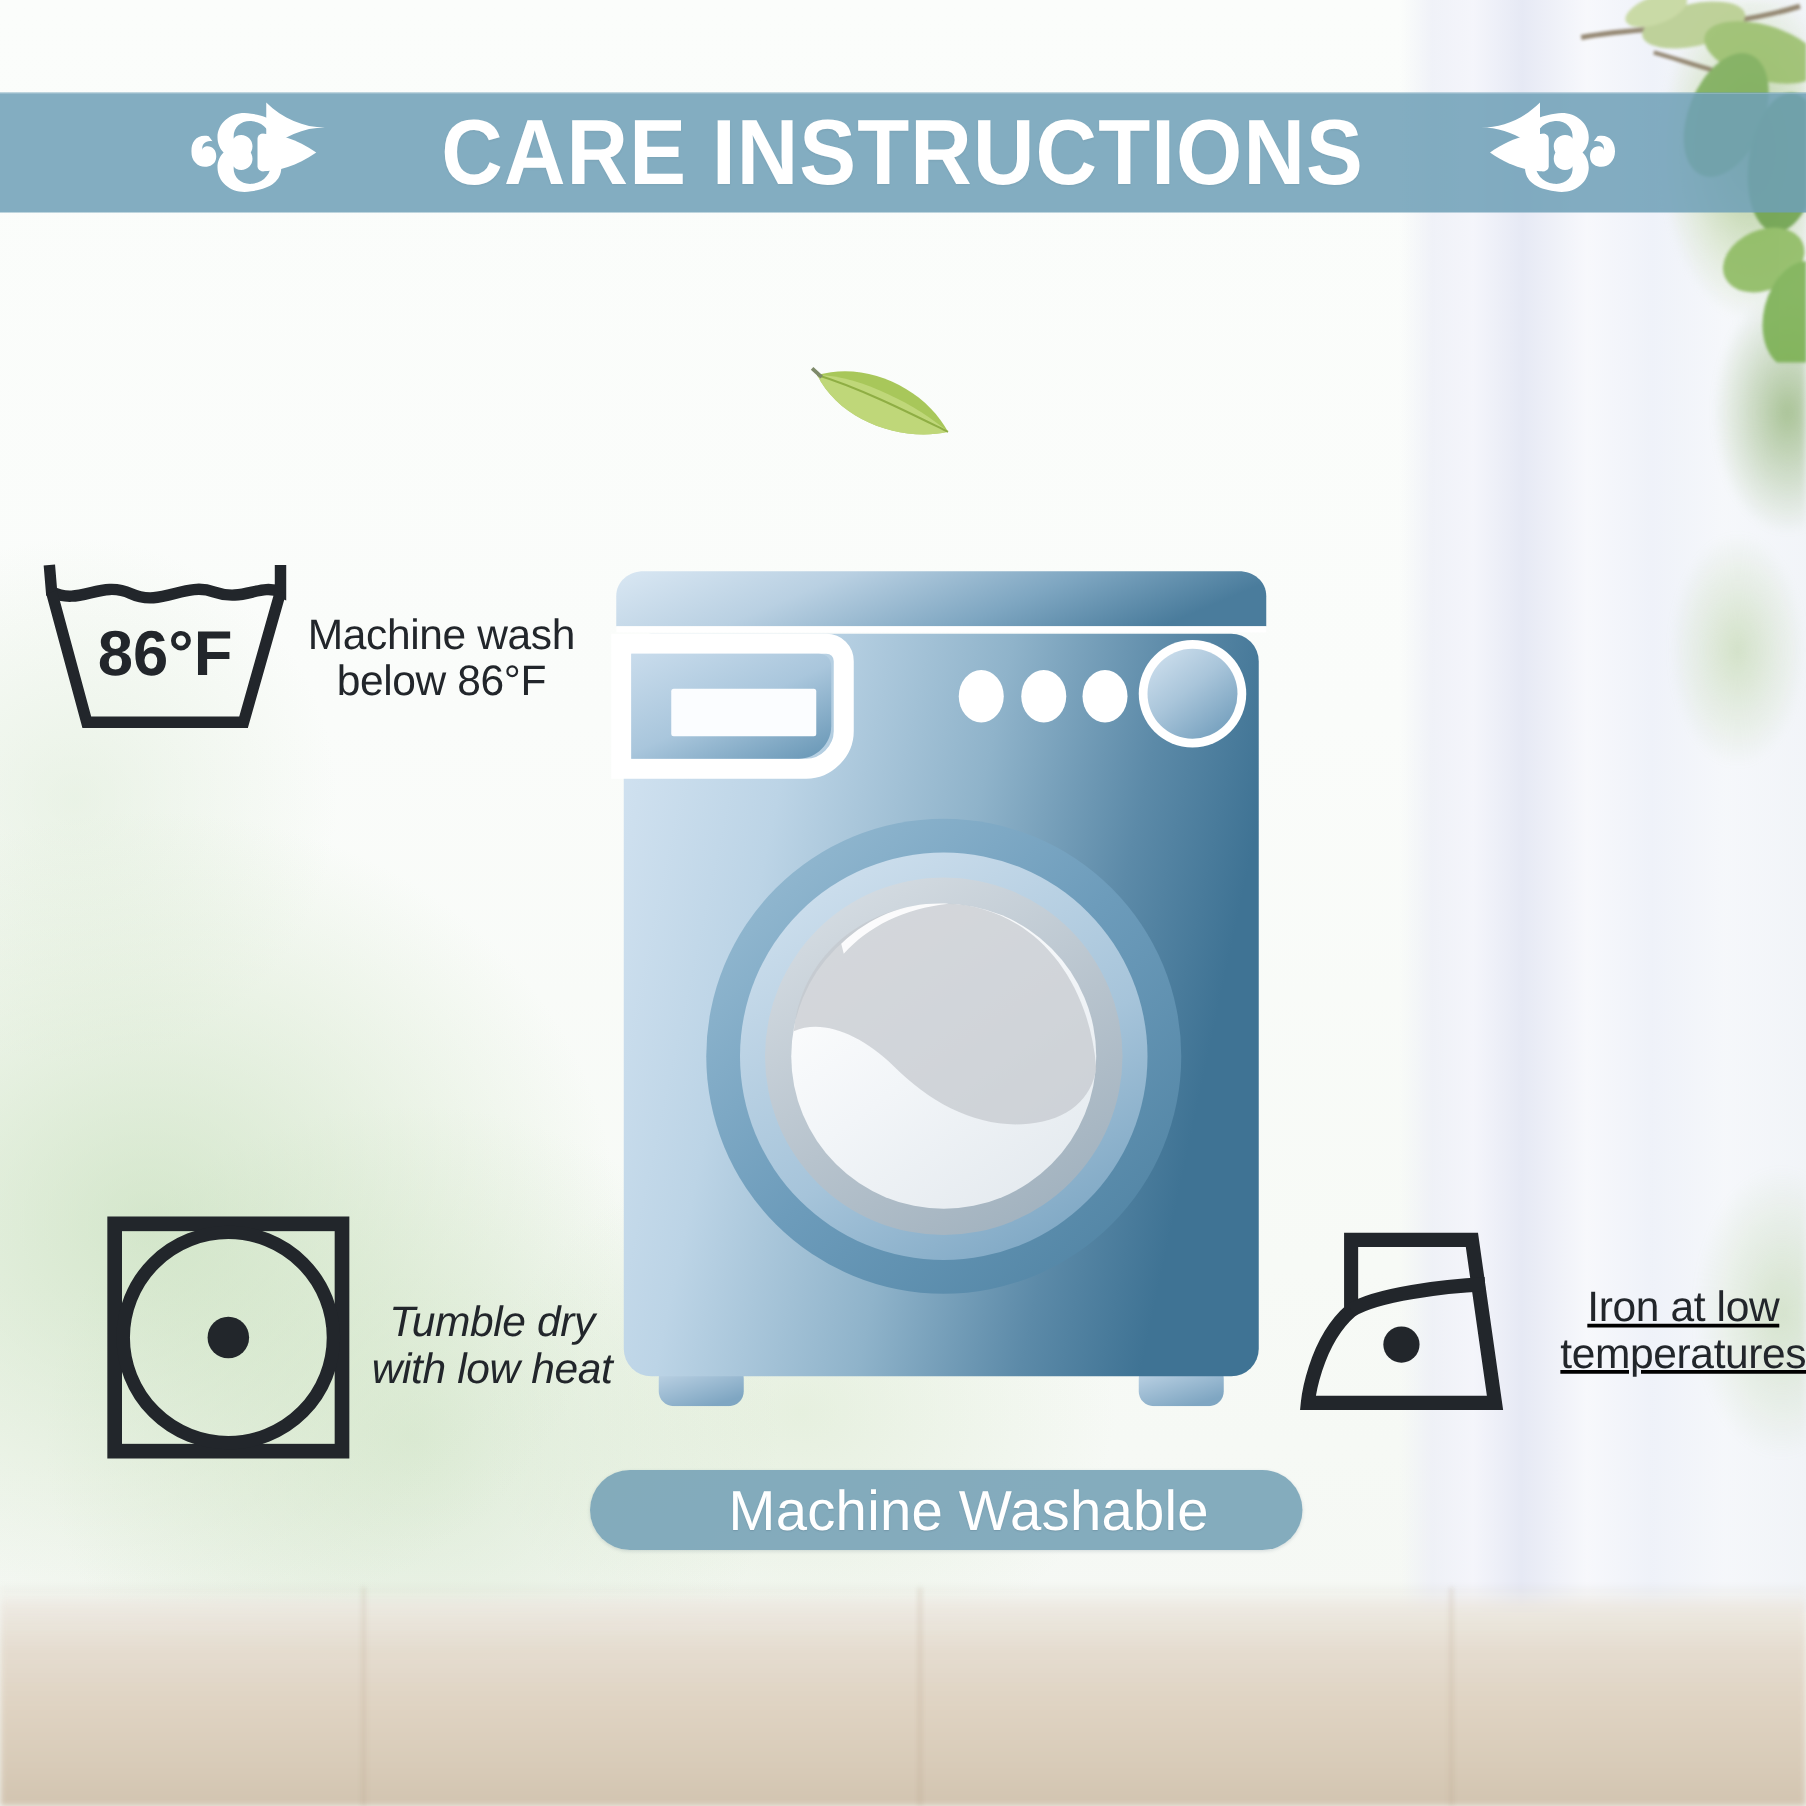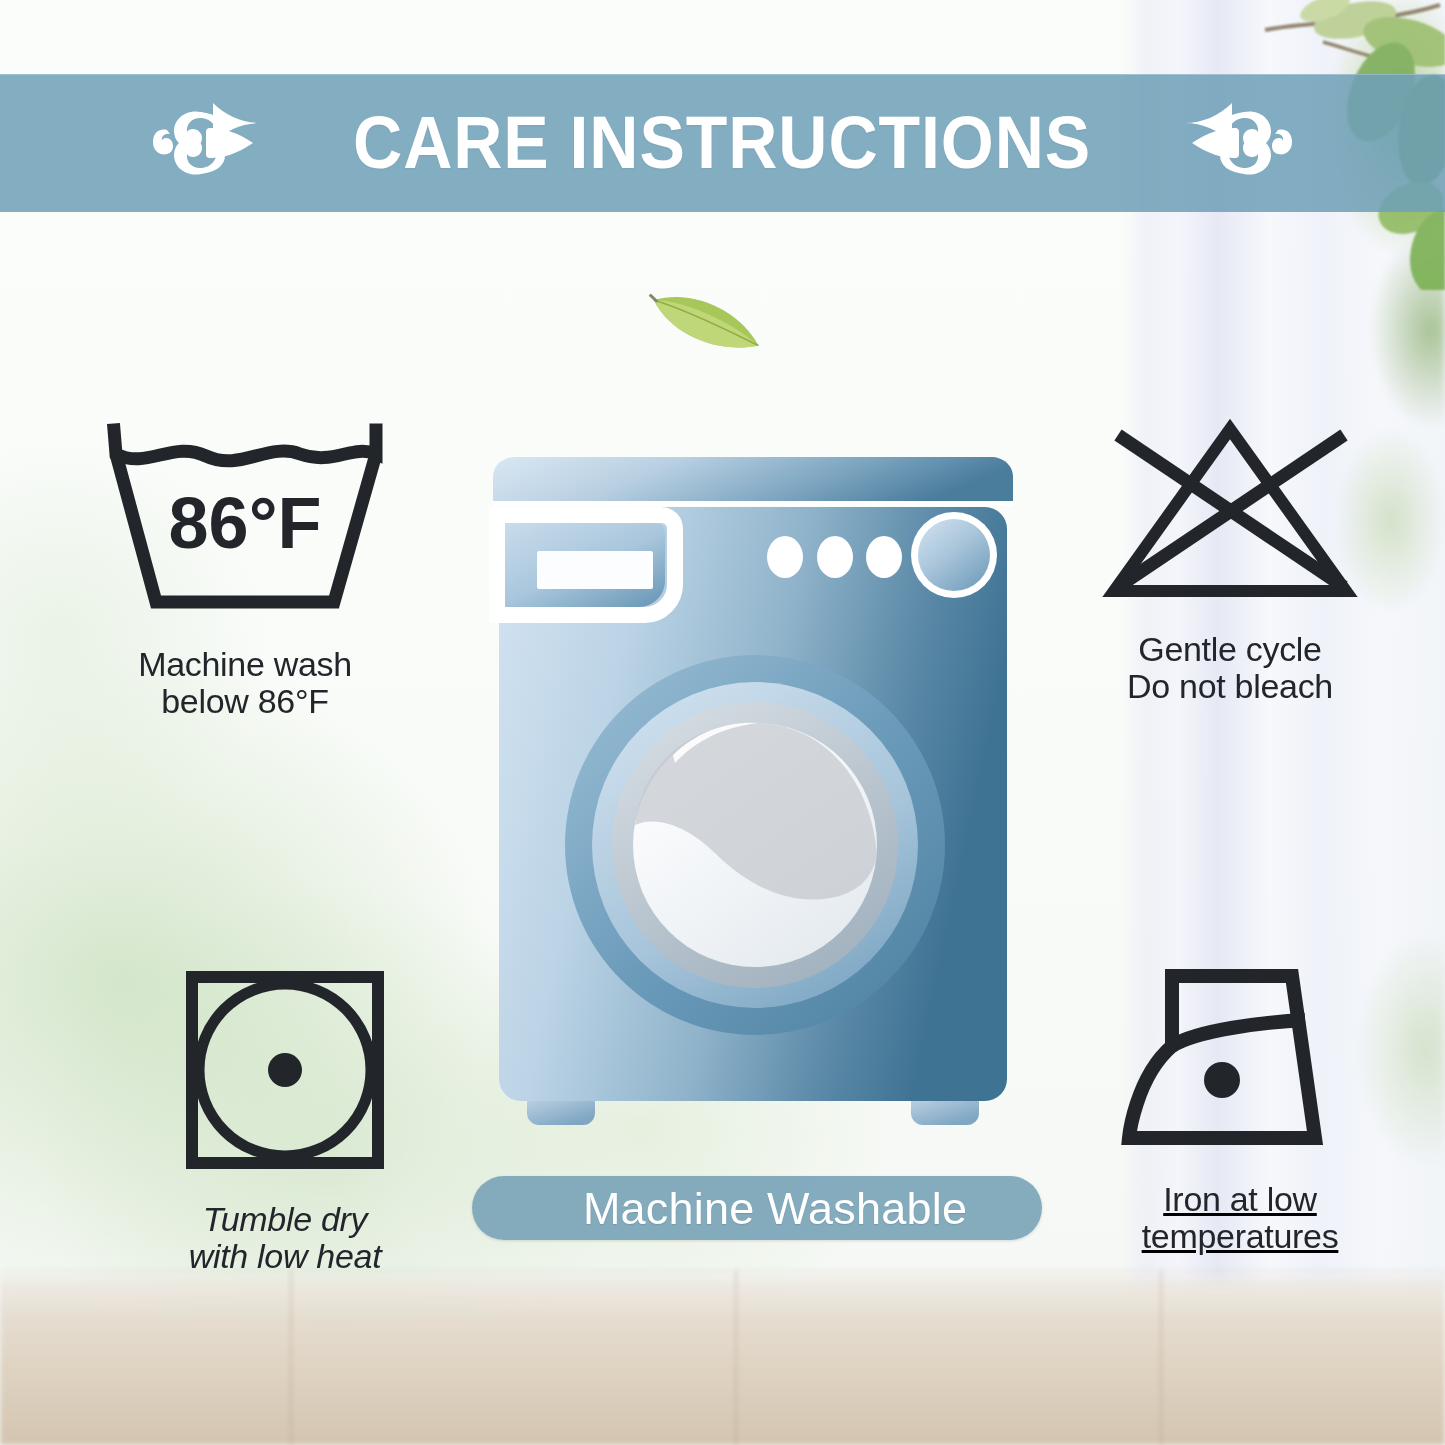--- a/index.html
+++ b/index.html
@@ -49,38 +49,38 @@
     position:absolute;left:0;bottom:0;width:1445px;height:175px;
     background:
       linear-gradient(180deg, rgba(236,232,226,.0) 0%, rgba(236,231,223,.85) 9%, rgba(228,219,206,.95) 28%, rgba(223,211,194,1) 55%, rgba(216,203,184,1) 82%, rgba(210,196,176,1) 100%),
       repeating-linear-gradient(180deg, rgba(183,166,141,.16) 0px, rgba(183,166,141,.16) 2px, rgba(255,255,255,0) 2px, rgba(255,255,255,0) 13px);
     filter:blur(2.4px);
   }
   .bg-wood-seam{position:absolute;bottom:0;width:2px;height:175px;background:rgba(174,156,130,.35);filter:blur(2px);}
 
   
   .banner{
-    position:absolute;left:0;top:74px;width:1445px;height:138px;
+    position:absolute;left:0;top:74px;width:1445px;height:96px;
     background:rgba(111,159,183,.86);
     display:flex;align-items:center;justify-content:center;
     box-shadow:0 1px 0 rgba(255,255,255,.25) inset;
   }
   .banner-title{
     color:#ffffff;font-size:74px;letter-spacing:1px;font-weight:700;
     font-family:"Liberation Sans Narrow","Liberation Sans",sans-serif;
     transform:scaleX(.92);white-space:nowrap;line-height:1;
     text-shadow:0 1px 2px rgba(0,0,0,.06);
   }
   .ornament{width:110px;height:90px;flex:0 0 auto;}
   .orn-left{margin-right:58px;}
   .orn-right{margin-left:58px;}
   .orn-right svg{transform:scaleX(-1);}
 
   
-  .sym{position:absolute;display:flex;flex-direction:column;align-items:center;gap:12px;}
+  .sym{position:absolute;display:flex;flex-direction:row;align-items:center;gap:12px;}
   .sym .glyph{display:block;}
   .sym .caption{
     margin-top:14px;text-align:center;color:#22262b;
     font-size:34px;line-height:1.08;letter-spacing:-.3px;white-space:nowrap;
   }
   #sym-wash{left:30px;top:420px;width:430px;}
   #sym-bleach{left:1020px;top:415px;width:420px;}
   #sym-dry{left:80px;top:965px;width:410px;font-style:italic;}
   #sym-iron{left:1035px;top:960px;width:410px;text-decoration:underline;}
 
@@ -172,31 +172,20 @@
       <path d="M14 10 L16 34 C48 50 72 20 106 36 C140 52 168 22 200 34 C234 46 252 24 276 34 L276 10" fill="none" stroke="#22262b" stroke-width="13" stroke-linecap="square" stroke-linejoin="miter"></path>
       <path d="M16 34 L56 182 L234 182 L276 34" fill="none" stroke="#22262b" stroke-width="13" stroke-linejoin="miter"></path>
       <text x="145" y="128" text-anchor="middle" font-family="'Liberation Sans',sans-serif" font-size="72" font-weight="700" fill="#22262b">86°F</text>
     </svg>
     <div class="caption">
       <div>Machine wash</div>
       <div>below 86°F</div>
     </div>
   </div>
 
-  <div class="sym" id="sym-bleach">
-    <svg class="glyph" width="260" height="190" viewBox="0 0 260 190">
-      <path d="M130 14 L246 176 L14 176 Z" fill="none" stroke="#22262b" stroke-width="12" stroke-linejoin="miter"></path>
-      <path d="M18 20 L244 172" stroke="#22262b" stroke-width="13" stroke-linecap="butt"></path>
-      <path d="M244 20 L18 172" stroke="#22262b" stroke-width="13" stroke-linecap="butt"></path>
-    </svg>
-    <div class="caption">
-      <div>Gentle cycle</div>
-      <div>Do not bleach</div>
-    </div>
-  </div>
 
   <div class="sym" id="sym-dry">
     <svg class="glyph" width="210" height="210" viewBox="0 0 210 210">
       <rect x="12" y="12" width="186" height="186" fill="none" stroke="#22262b" stroke-width="12"></rect>
       <circle cx="105" cy="105" r="86" fill="none" stroke="#22262b" stroke-width="11"></circle>
       <circle cx="105" cy="105" r="17" fill="#22262b"></circle>
     </svg>
     <div class="caption">
       <div>Tumble dry</div>
       <div>with low heat</div>

